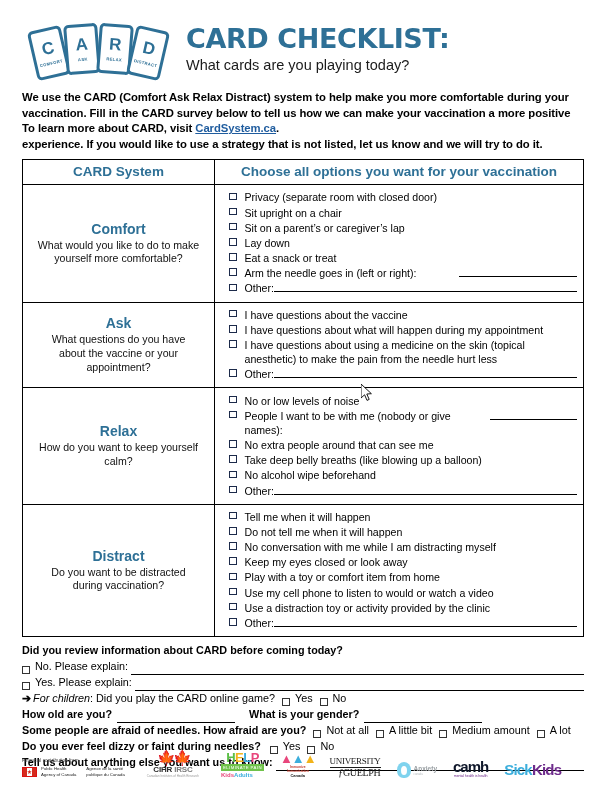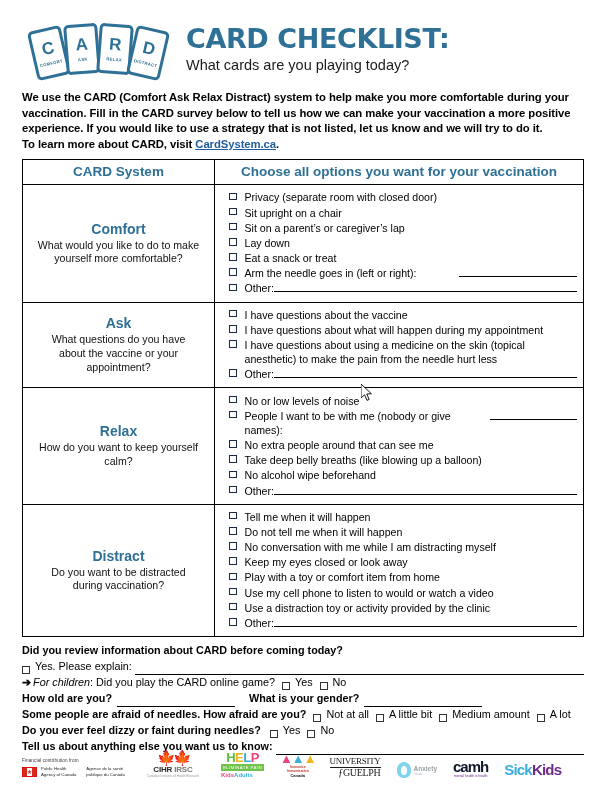--- a/index.html
+++ b/index.html
@@ -169,22 +169,22 @@
     </div>
     <div class="title-block">
       <div class="main-title">CARD CHECKLIST:</div>
       <div class="subtitle">What cards are you playing today?</div>
     </div>
   </div>
 
   <div class="intro">
     <div>We use the CARD (Comfort Ask Relax Distract) system to help make you more comfortable during your</div>
     <div>vaccination. Fill in the CARD survey below to tell us how we can make your vaccination a more positive</div>
+    <div><span>To learn more about CARD, visit </span><a href="#">CardSystem.ca</a><span>.</span></div>
     <div>experience. If you would like to use a strategy that is not listed, let us know and we will try to do it.</div>
-    <div><span>To learn more about CARD, visit </span><a href="#">CardSystem.ca</a><span>.</span></div>
   </div>
 
   <table class="card-table">
     <colgroup>
         <col class="left-col">
         <col>
       </colgroup>
     <thead>
       <tr>
         <th class="hcell">CARD System</th>
@@ -333,20 +333,25 @@
               <span class="rule rule-xl"></span>
             </div>
         </td>
       </tr>
     </tbody>
   </table>
 
   <div class="bottom">
     <div class="bq">Did you review information about CARD before coming today?</div>
 
+    <div class="brow">
+      <span class="cb2"></span>
+      <span class="lbl-n">No. Please explain:</span>
+      <span class="rule-fill"></span>
+    </div>
 
     <div class="brow">
       <span class="cb2"></span>
       <span class="lbl-n">Yes. Please explain:</span>
       <span class="rule-fill"></span>
     </div>
 
     <div class="brow">
       <span class="arrow">➔</span>
       <span class="ital">For children</span>

